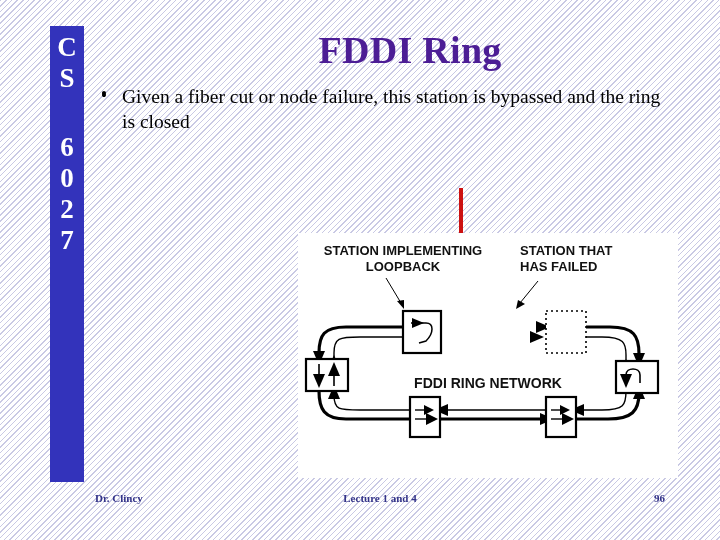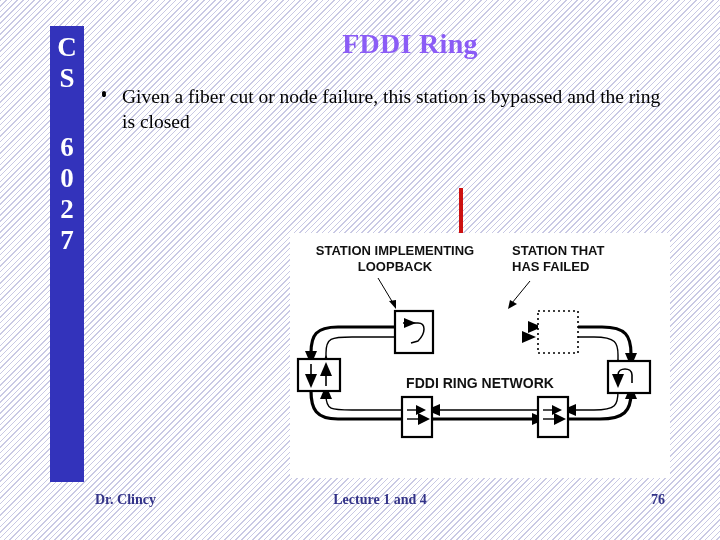--- a/index.html
+++ b/index.html
@@ -31,50 +31,50 @@
     text-align:center;
     width:100%;
   }
   #sidebar .gap{height:38px;}
 
   
   #title{
     position:absolute; left:110px; top:28px; width:600px;
     text-align:center;
     font-family:"Liberation Serif", serif;
-    font-weight:bold; font-size:28px; color:#8b5cf6;
+    font-weight:bold; font-size:38px; color:#4c1d95;
     letter-spacing:.3px;
   }
 
   
   #bullets{
     position:absolute; left:96px; top:82px; width:572px;
     font-family:"Liberation Serif", serif;
     font-size:19.5px; color:#000000; line-height:25px;
   }
   .bullet{position:relative;padding-left:26px;margin-bottom:2px;}
   .bullet .dot{
     position:absolute;left:5px;top:-1px;font-size:17px;line-height:25px;
   }
 
   
   #red-arrow{position:absolute;left:448px;top:188px;width:26px;height:126px;}
 
   
   #diagram-panel{
-    position:absolute;left:290px;top:233px;width:380px;height:245px;
+    position:absolute;left:298px;top:233px;width:380px;height:245px;
     background:#ffffff;overflow:hidden;
   }
   #diagram-svg{display:block;}
 
   
   #footer{
     position:absolute;left:95px;top:492px;width:570px;height:16px;
     font-family:"Liberation Serif", serif;
-    font-weight:bold;font-size:14px;color:#333388;
+    font-weight:bold;font-size:11px;color:#333388;
   }
   #footer .f-left{position:absolute;left:0;top:0;}
   #footer .f-center{position:absolute;left:0;right:0;top:0;text-align:center;}
   #footer .f-right{position:absolute;right:0;top:0;}
 </style>
 </head>
 <body>
 
 <div id="sidebar">
   <div class="ch">C</div>
@@ -212,14 +212,14 @@
       <line x1="253" y1="186" x2="270" y2="186" stroke="#000" stroke-width="1.4"></line>
       <polygon points="276 186 264 180 264 192"></polygon>
     </g>
 
   </svg>
 </div>
 
 <div id="footer">
   <span class="f-left">Dr. Clincy</span>
   <span class="f-center">Lecture 1 and 4</span>
-  <span class="f-right">76</span>
+  <span class="f-right">96</span>
 </div>
 
 </body></html>

